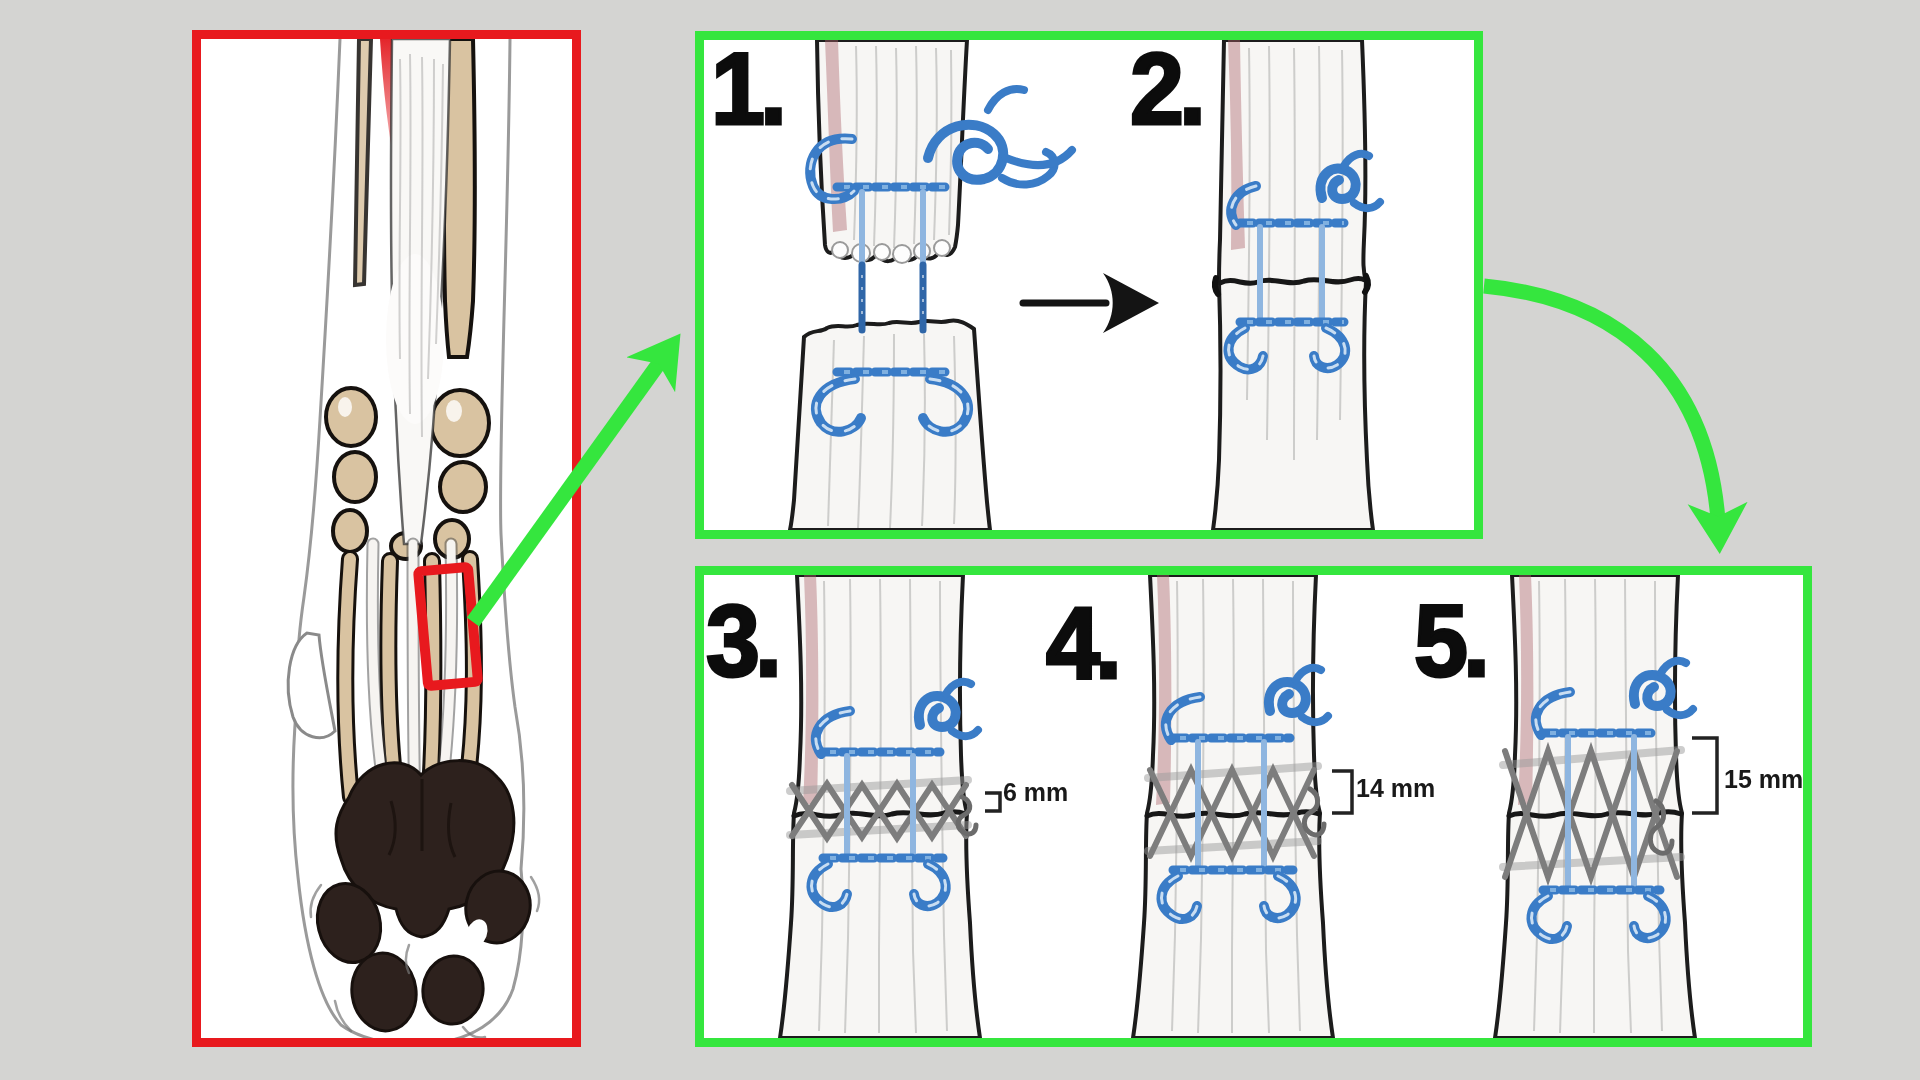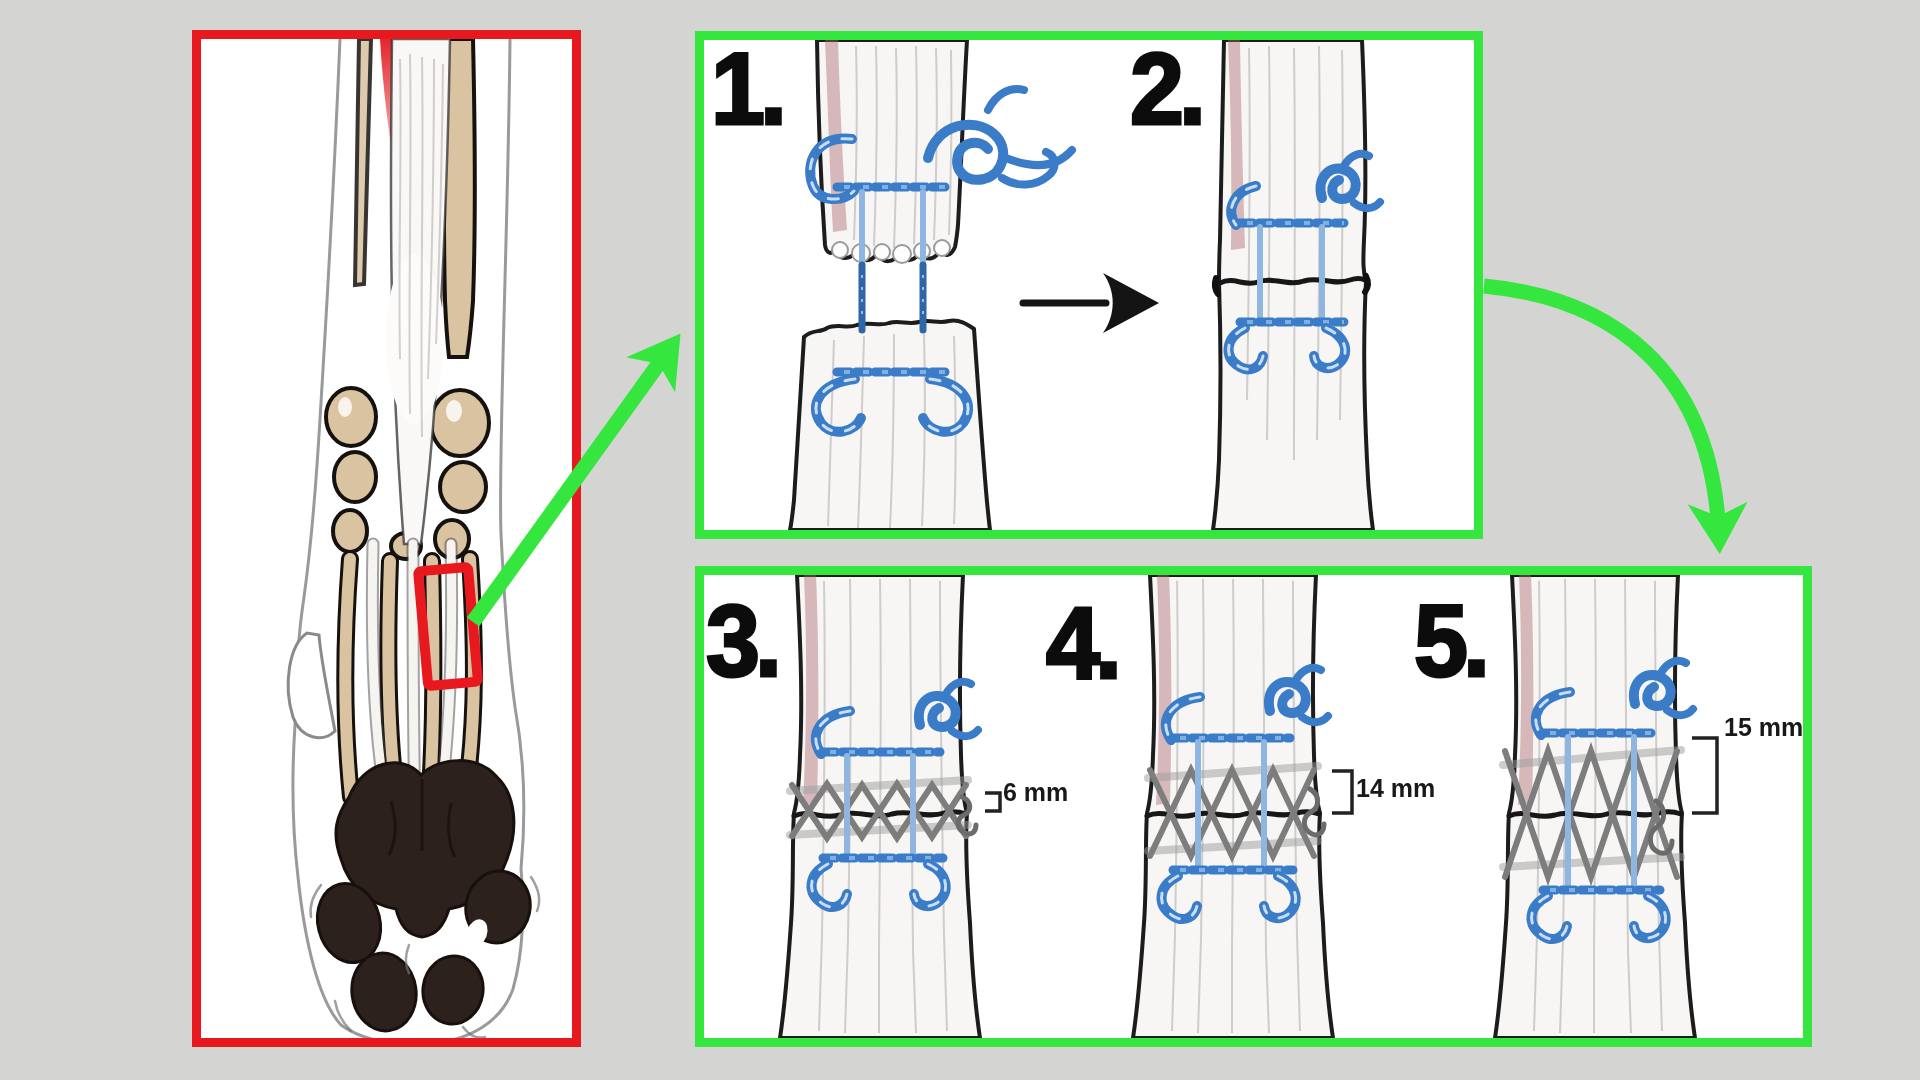--- a/index.html
+++ b/index.html
@@ -332,21 +332,21 @@
   </div>
 
   <span class="num" style="left:711px;top:42px">1.</span>
   <span class="num" style="left:1130px;top:42px">2.</span>
   <span class="num" style="left:706px;top:594px">3.</span>
   <span class="num" style="left:1046px;top:596px">4.</span>
   <span class="num" style="left:1414px;top:594px">5.</span>
 
   <span class="mm" style="left:1003px;top:780px">6 mm</span>
   <span class="mm" style="left:1356px;top:776px">14 mm</span>
-  <span class="mm" style="left:1724px;top:715px">15 mm</span>
+  <span class="mm" style="left:1724px;top:767px">15 mm</span>
 
   <svg id="overlay" viewBox="0 0 1920 1080">
     <defs>
       <marker id="gah" markerWidth="5" markerHeight="4.4" refX="2.2" refY="2" orient="auto" markerUnits="strokeWidth">
         <path d="M0,0 L3.4,2 L0,4 L0.9,2 Z" fill="#35e63e"></path>
       </marker>
     </defs>
     <path d="M473,622 L670,348" stroke="#35e63e" stroke-width="15" fill="none" marker-end="url(#gah)"></path>
     <path d="M1484,286 C1610,298 1712,368 1719,536" stroke="#35e63e" stroke-width="15" fill="none" marker-end="url(#gah)"></path>
   </svg>

